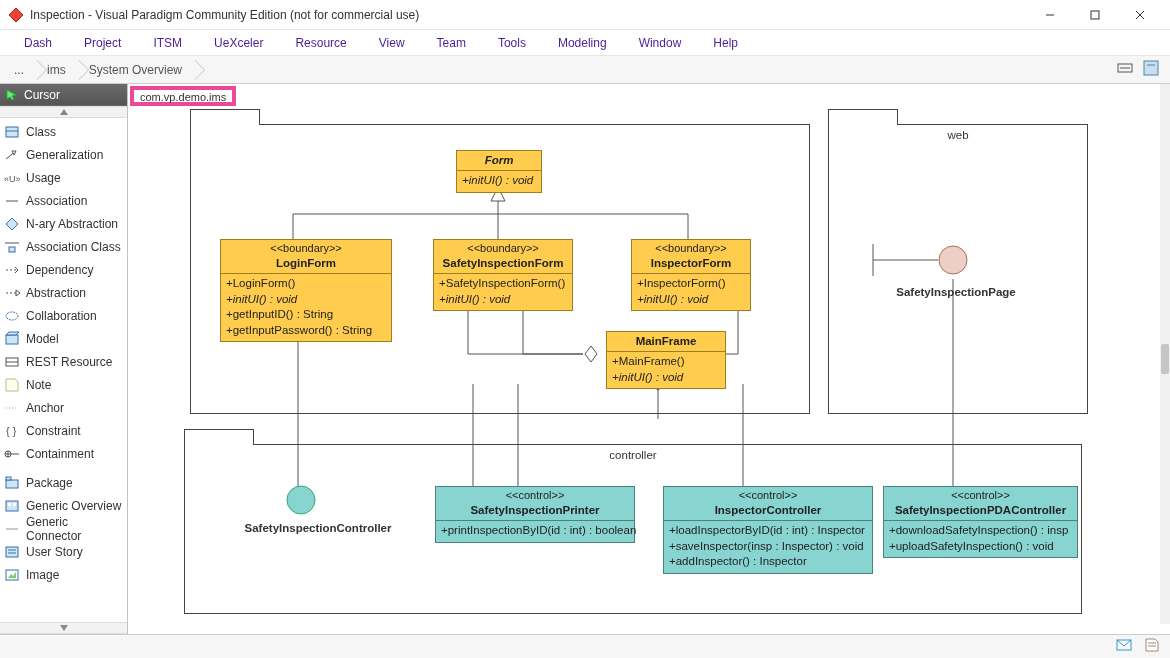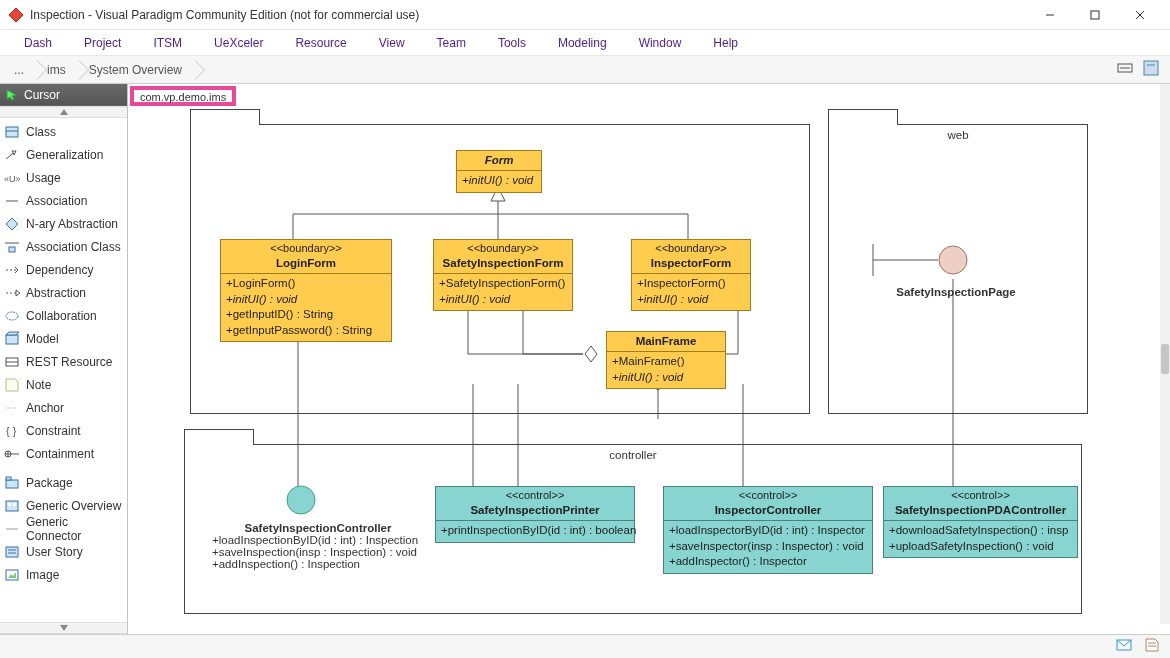--- a/index.html
+++ b/index.html
@@ -587,25 +587,20 @@
 
       <div class="lbl" style="left:758px; top:202px; width:140px;">
         <span class="ttl">SafetyInspectionPage</span>
       </div>
 
       <svg class="overlay" width="60" height="60" style="left:148px; top:394px;">
         <circle cx="25" cy="22" r="14" fill="#87d4d0" stroke="#3a7"></circle>
       </svg>
       <div class="lbl" style="left:80px; top:438px; width:220px; text-align:center;">
         <div class="ttl">SafetyInspectionController</div>
-        <div style="text-align:left; padding-left:4px;">
-          <div>+loadInspectionByID(id : int) : Inspection</div>
-          <div>+saveInspection(insp : Inspection) : void</div>
-          <div>+addInspection() : Inspection</div>
-        </div>
       </div>
 
       <div class="umlbox g" style="left:307px; top:402px; width:200px;">
         <div class="hdr"><span class="stp">&lt;&lt;control&gt;&gt;</span><span class="nm">SafetyInspectionPrinter</span></div>
         <div class="ops">
             <div class="op">+printInspectionByID(id : int) : boolean</div>
           </div>
       </div>
 
       <div class="umlbox g" style="left:535px; top:402px; width:210px;">

